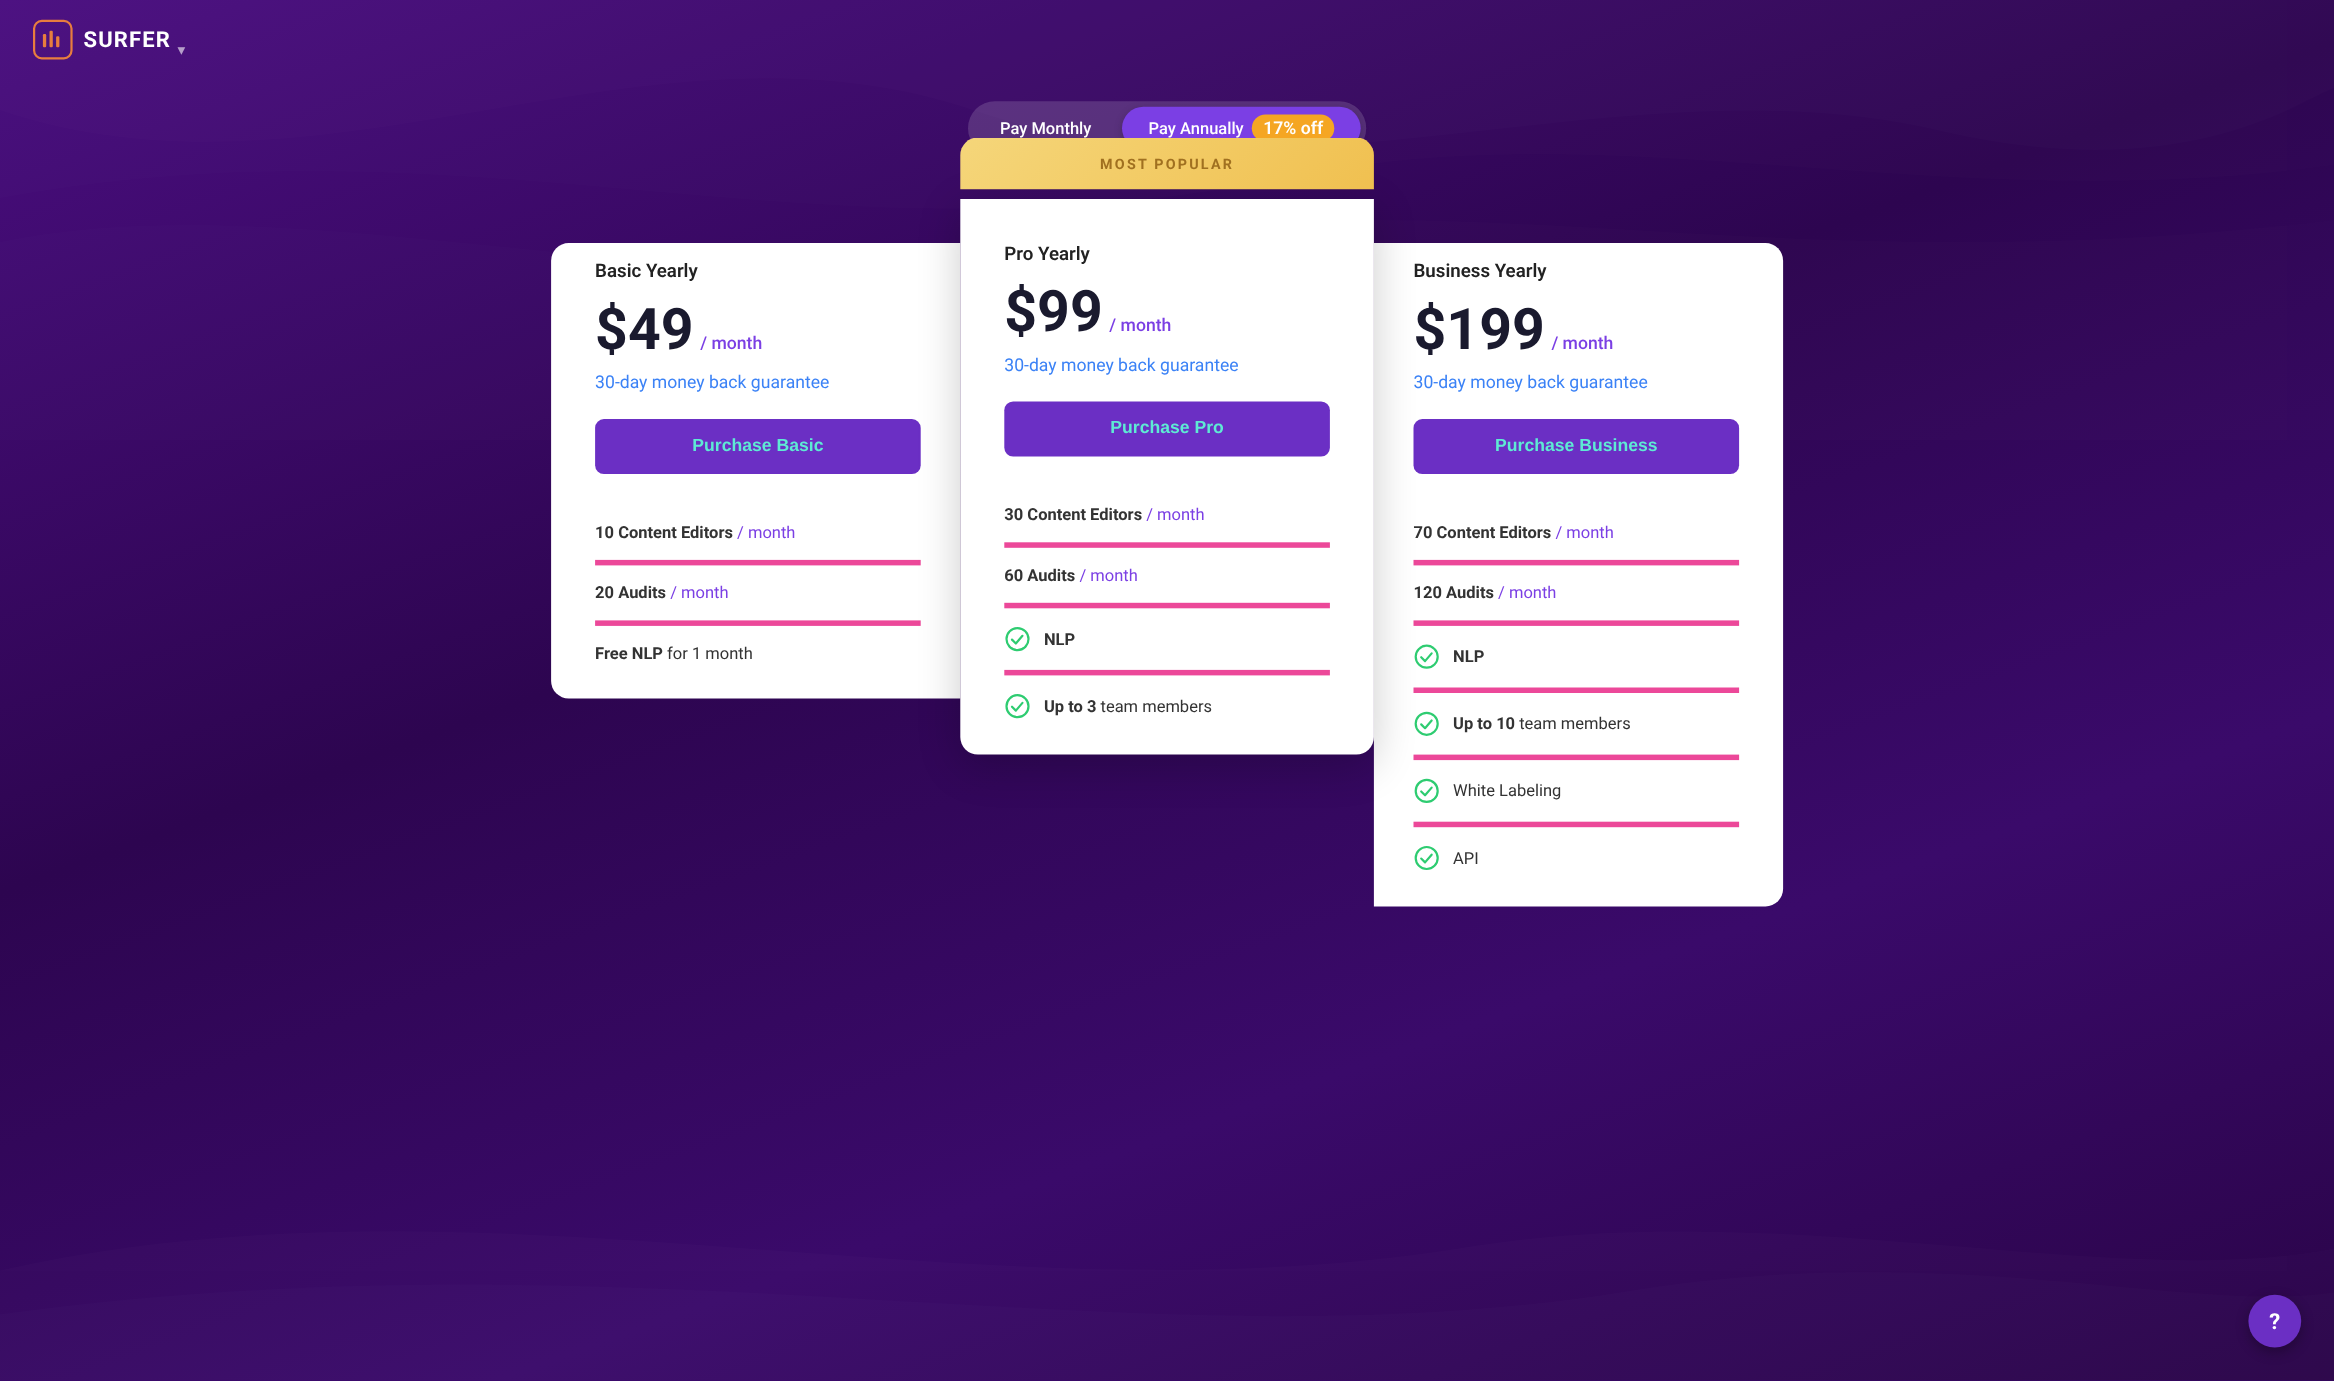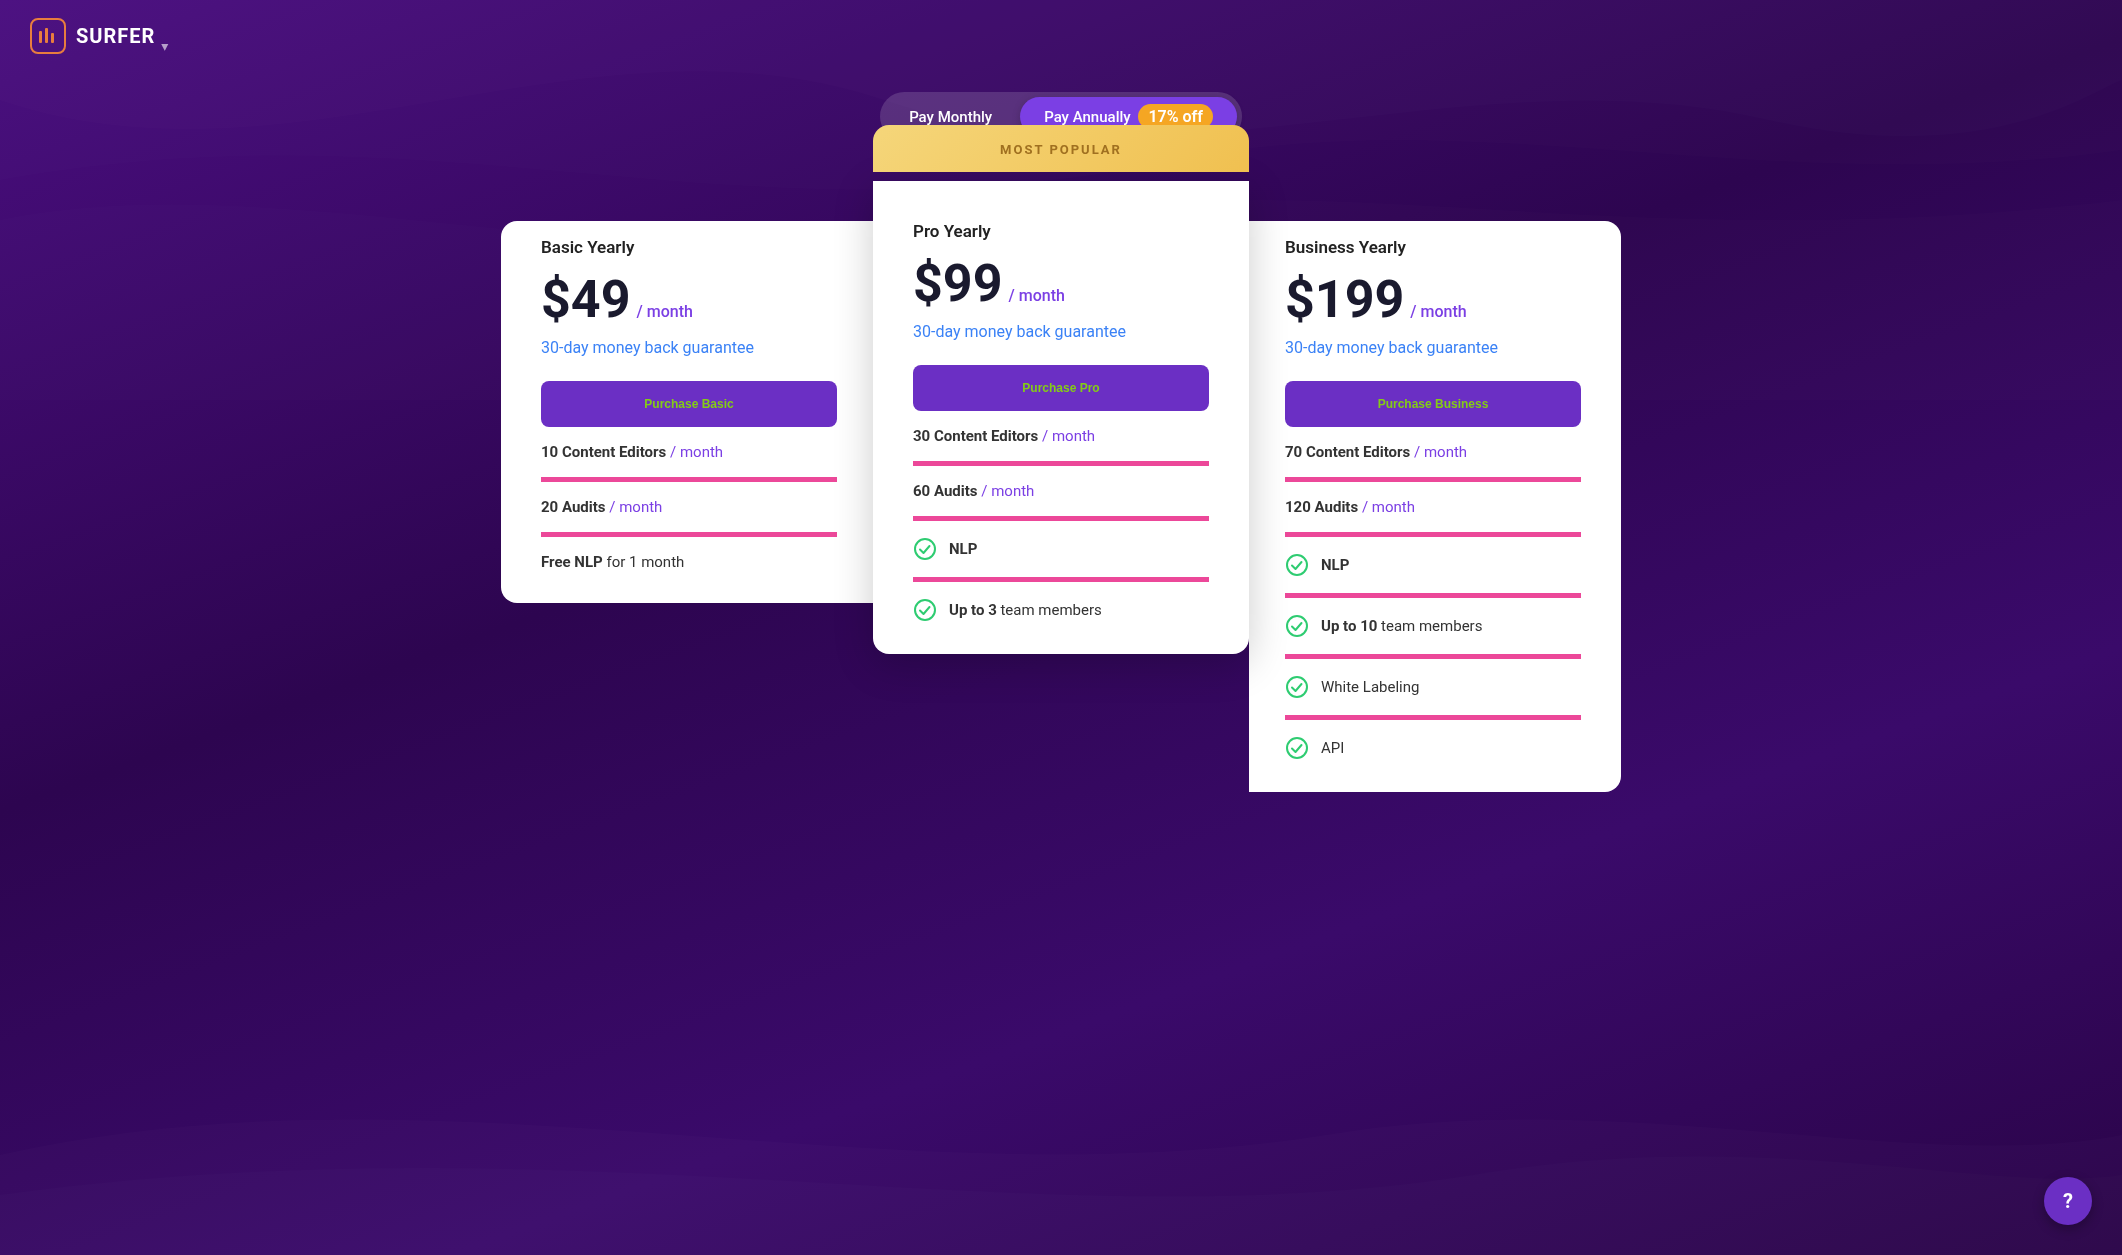--- a/index.html
+++ b/index.html
@@ -205,26 +205,27 @@
       font-size: 16px;
       color: #3b82f6;
       margin-bottom: 24px;
     }
 
     
     .purchase-btn {
       width: 100%;
       padding: 16px;
       background: #6b2fc4;
-      color: #84cc16;
+      color: #5eead4;
       border: none;
       border-radius: 8px;
-      font-size: 12px;
+      font-size: 16px;
       font-weight: 600;
       cursor: pointer;
+      margin-bottom: 28px;
       transition: background 0.2s;
     }
 
     
     .features-list {
       list-style: none;
     }
 
     .feature-item {
       padding: 16px 0;

